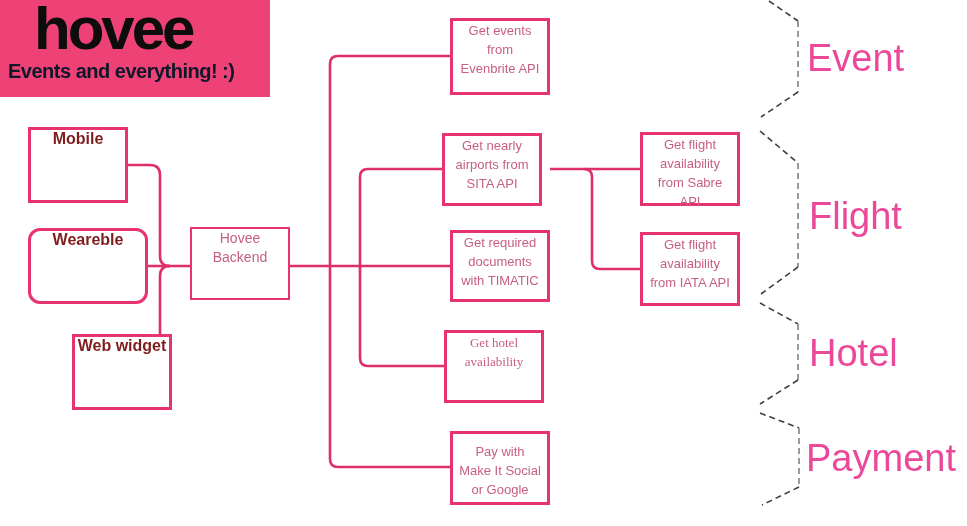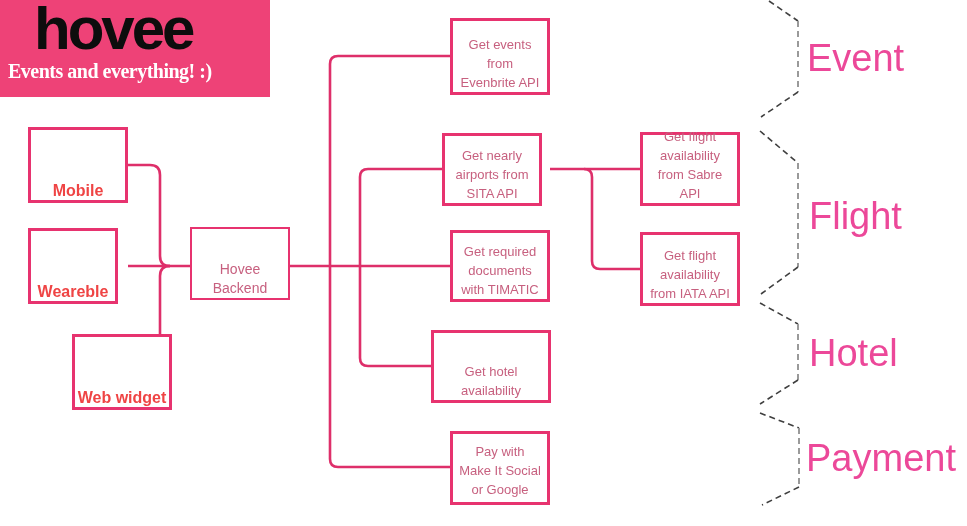--- a/index.html
+++ b/index.html
@@ -15,46 +15,46 @@
     position:absolute;left:0;top:0;width:270px;height:97px;
     background:#EE4277;
   }
   .banner-title{
     position:absolute;left:34px;top:-6px;
     font-size:60px;font-weight:bold;letter-spacing:-3px;
     color:#0d0d0d;
   }
   .banner-tagline{
     position:absolute;left:8px;top:60px;
-    font-size:20px;font-weight:bold;color:#ffffff;letter-spacing:-0.5px;font-family:Liberation Serif, serif;
+    font-size:20px;font-weight:bold;color:#0f172a;letter-spacing:-0.5px;
   }
   
   .box{
     position:absolute;background:#ffffff;
     border:3px solid #E7336F;
-    display:flex;align-items:flex-end;justify-content:center;
+    display:flex;align-items:flex-start;justify-content:center;
     text-align:center;box-sizing:border-box;
   }
-  .client-label{font-weight:bold;font-size:16px;color:#ef4444;}
+  .client-label{font-weight:bold;font-size:16px;color:#7f1d1d;}
   .service-label,.backend-label{
     font-size:13px;line-height:19px;color:#C7607F;white-space:pre-line;
   }
   .backend{border-width:2px;}
   .backend-label{font-size:14px;}
   .svc-pay{align-items:flex-start;overflow:hidden;}
   .svc-pay .service-label{padding-top:8px;}
   
   .b-mobile   {left:28px; top:127px;width:100px;height:76px;}
-  .b-weareble {left:28px; top:228px;width:90px;height:76px;}
+  .b-weareble {left:28px; top:228px;width:120px;height:76px;border-radius:12px;}
   .b-webwidget{left:28px; top:334px;width:100px;height:76px;margin-left:44px;}
   .b-backend  {left:190px;top:227px;width:100px;height:73px;}
   .b-svc0{left:450px;top:18px; width:100px;height:77px;}
   .b-svc1{left:442px;top:133px;width:100px;height:73px;}
   .b-svc2{left:450px;top:230px;width:100px;height:72px;}
-  .b-svc3{left:431px;top:330px;width:120px;height:73px;}
+  .b-svc3{left:444px;top:330px;width:100px;height:73px;font-family:Liberation Serif, serif;}
   .b-svc4{left:450px;top:431px;width:100px;height:74px;}
   .b-api0{left:640px;top:132px;width:100px;height:74px;}
   .b-api1{left:640px;top:232px;width:100px;height:74px;}
   
   .category{
     position:absolute;font-size:38px;color:#ec4899;line-height:1;
     letter-spacing:0px;
   }
   .cat-event  {left:807px;top:39px;}
   .cat-flight {left:809px;top:197px;}

